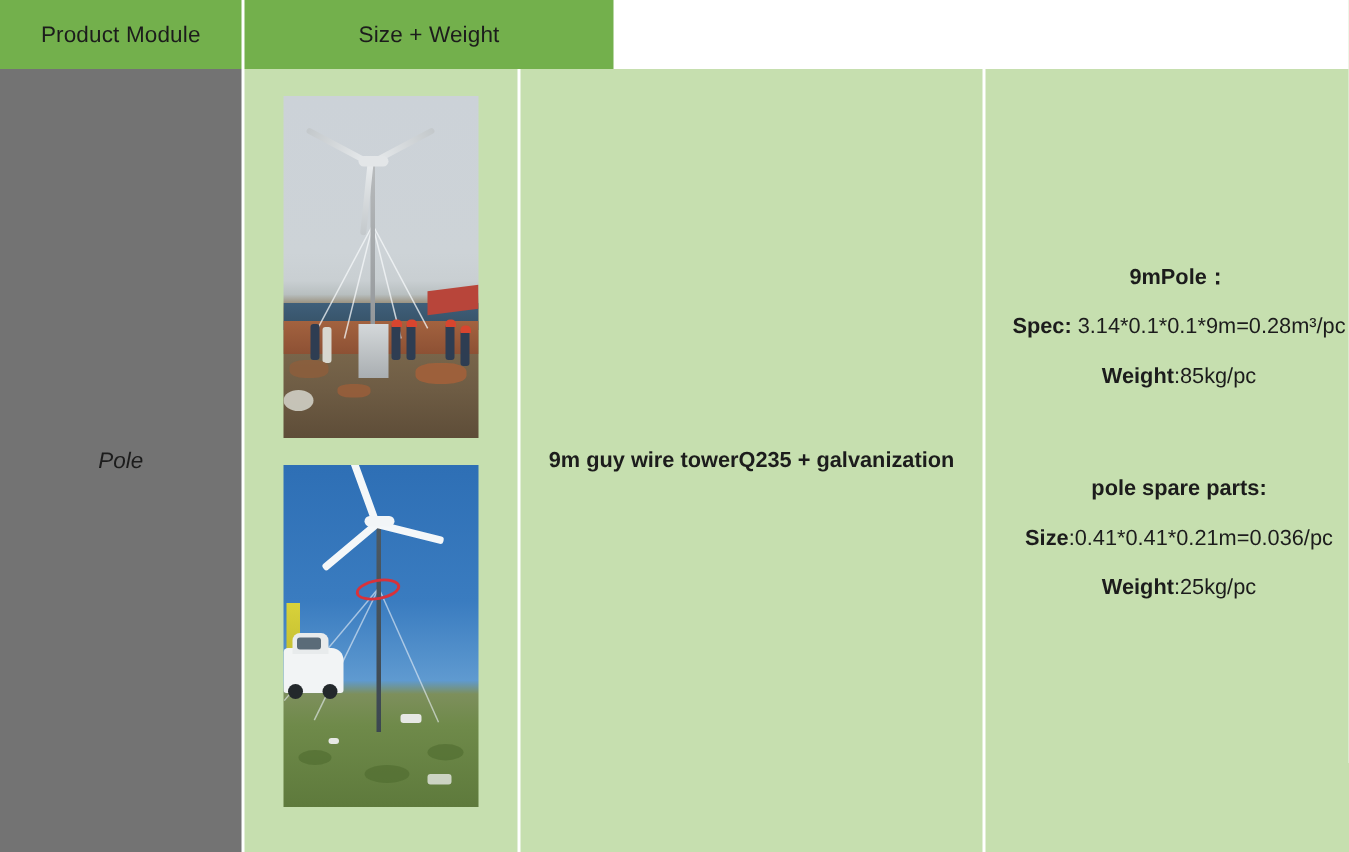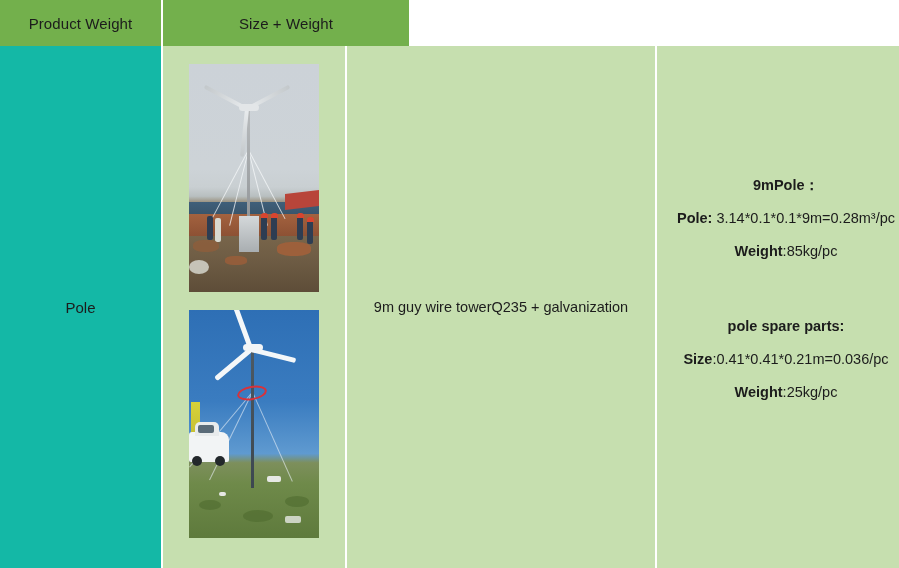--- a/index.html
+++ b/index.html
@@ -56,34 +56,35 @@
     margin-right: 2px;
     position: relative;
     display: flex;
     align-items: center;
     justify-content: center;
     color: #1c1c1c;
   }
   .td:last-child { margin-right: 0; }
 
   .cell-module {
-    background: #14b8a6;
+    background: #737373;
     font-size: 15px;
+    font-style: italic;
   }
 
   .cell-picture {
     flex-direction: column;
     justify-content: flex-start;
     padding-top: 18px;
     gap: 18px;
   }
 
   .cell-spec {
     font-size: 14.5px;
-    font-weight: normal;
+    font-weight: bold;
     text-align: center;
     padding: 0 8px;
   }
 
   .cell-size {
     flex-direction: column;
     justify-content: center;
     align-items: center;
     font-size: 14.5px;
     padding-bottom: 36px;
@@ -233,21 +234,21 @@
   .p2 .debris {
     position: absolute; background: #e6e8e4; border-radius: 2px;
   }
 </style>
 </head>
 <body>
 
 <div class="spec-table">
 
   <div class="thead">
-    <div class="th col-module">Product Weight</div>
+    <div class="th col-module">Product Module</div>
     <div class="th col-size">Size + Weight</div>
   </div>
 
   <div class="tbody">
 
     <div class="td col-module cell-module">
       <span>Pole</span>
     </div>
 
     <div class="td col-picture cell-picture">
@@ -310,21 +311,21 @@
 
     <div class="td col-spec cell-spec">
       <span>9m guy wire towerQ235 + galvanization</span>
     </div>
 
     <div class="td col-size cell-size">
       <div class="size-scroller">
 
         <div class="size-block">
           <div class="size-line heading">9mPole：</div>
-          <div class="size-line"><b>Pole:</b><span> 3.14*0.1*0.1*9m=0.28m³/pc</span></div>
+          <div class="size-line"><b>Spec:</b><span> 3.14*0.1*0.1*9m=0.28m³/pc</span></div>
           <div class="size-line"><b>Weight</b><span>:85kg/pc</span></div>
         </div>
 
         <div class="block-gap"></div>
 
         <div class="size-block">
           <div class="size-line heading">pole spare parts:</div>
           <div class="size-line"><b>Size</b><span>:0.41*0.41*0.21m=0.036/pc</span></div>
           <div class="size-line"><b>Weight</b><span>:25kg/pc</span></div>
         </div>

